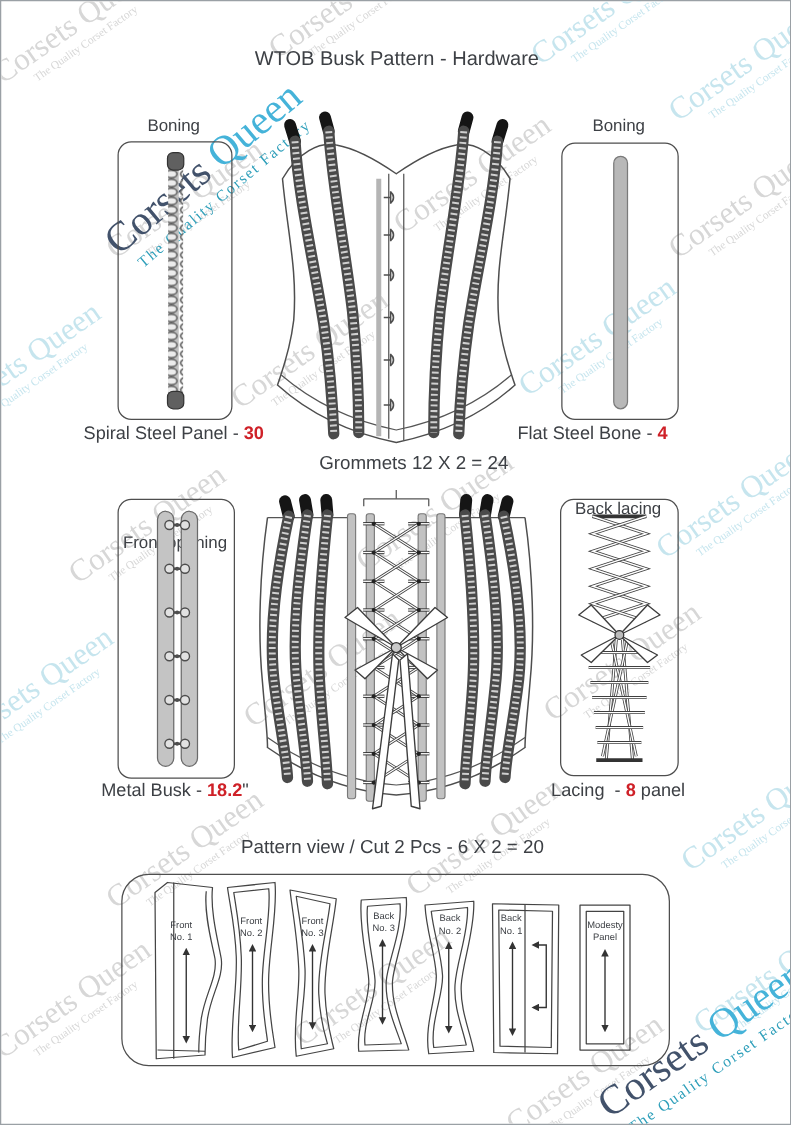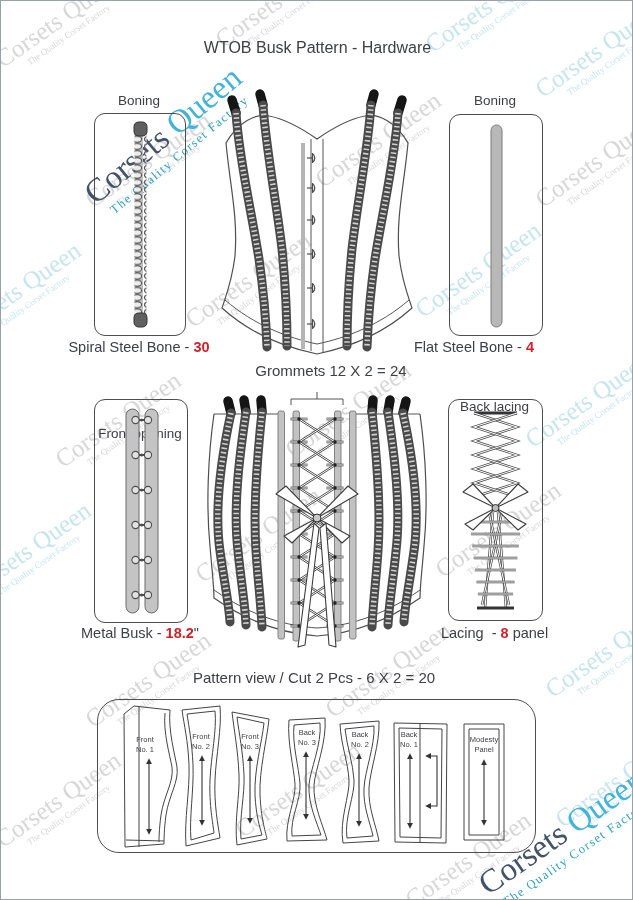--- a/index.html
+++ b/index.html
@@ -168,21 +168,21 @@
         <pattern id="rings" x="0" y="0" width="12" height="7.2" patternUnits="userSpaceOnUse">
           <ellipse cx="6" cy="3.6" rx="4.6" ry="3" fill="#ececec" stroke="#5a5a5a" stroke-width="1.2"></ellipse>
         </pattern>
       </defs>
       <rect x="43" y="14" width="5" height="196" fill="#c0c0c0"></rect>
       <rect x="39.5" y="16" width="12" height="192" fill="url(#rings)"></rect>
       <rect x="39" y="8" width="13" height="14" rx="4.5" fill="#606060" stroke="#333"></rect>
       <rect x="39" y="199" width="13" height="14" rx="4.5" fill="#606060" stroke="#333"></rect>
     </svg>
   </div>
-  <div class="caption" style="left:53px;top:338px;width:170px;"><span>Spiral Steel Bone - </span><span class="red">30</span><span></span></div>
+  <div class="caption" style="left:53px;top:338px;width:170px;"><span>Spiral Steel Panel - </span><span class="red">30</span><span></span></div>
 
   <div class="box" style="left:448px;top:113px;width:92px;height:220px;">
     <svg width="92" height="220" viewBox="0 0 92 220">
       <rect x="41" y="10" width="11" height="202" rx="5.5" fill="#b8b8b8" stroke="#7a7a7a"></rect>
     </svg>
   </div>
   <div class="caption" style="left:407px;top:338px;width:132px;"><span>Flat Steel Bone - </span><span class="red">4</span><span></span></div>
 
   <svg class="content" style="left:203px;top:90px;" width="230" height="295" viewBox="0 0 230 295">
 

